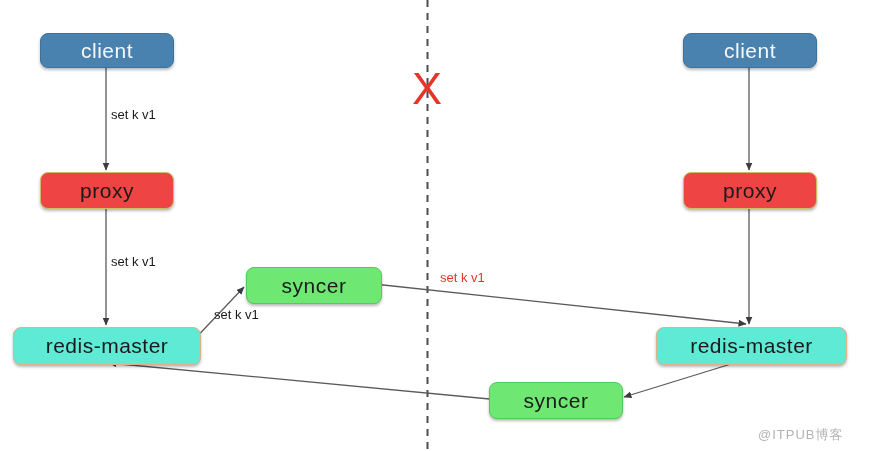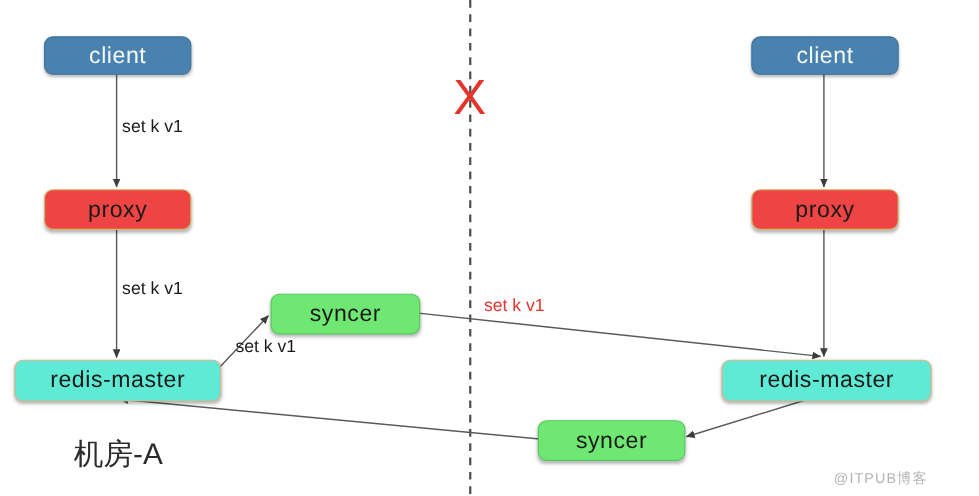--- a/index.html
+++ b/index.html
@@ -25,21 +25,21 @@
     letter-spacing: 0.5px;
   }
   .node.client { background: #4982ae; border: 1px solid #3e729b; color: #f4f8fb; }
   .node.proxy  { background: #ef4444; border: 1px solid #cdbd69; }
   .node.redis  { background: #5eead4; border: 1px solid #dcb287; }
   .node.syncer { background: #6fe873; border: 1px solid #53c95b; text-align: right; }
 
   .edge-label {
     position: absolute;
     z-index: 3;
-    font-size: 16px;
+    font-size: 13px;
     color: #1a1a1a;
     white-space: nowrap;
   }
   .edge-label.red { color: #e5352b; }
 
   .zone-label {
     position: absolute;
     z-index: 3;
     font-size: 27px;
     color: #2b2b2b;
@@ -106,17 +106,16 @@
   <div class="node syncer" style="left:246px; top:267px; width:134px; height:35px;">syncer</div>
   <div class="node syncer" style="left:489px; top:382px; width:132px; height:35px;">syncer</div>
 
   <div class="edge-label" style="left:111px; top:107px;">set k v1</div>
   <div class="edge-label" style="left:111px; top:254px;">set k v1</div>
   <div class="edge-label" style="left:214px; top:307px;">set k v1</div>
   <div class="edge-label red" style="left:440px; top:270px;">set k v1</div>
 
   <div class="partition-x">X</div>
 
-  <div class="zone-label" style="left:67px; top:395px;">机房-A</div>
 
   <div class="watermark">@ITPUB博客</div>
 
 </div>
 
 </body></html>

